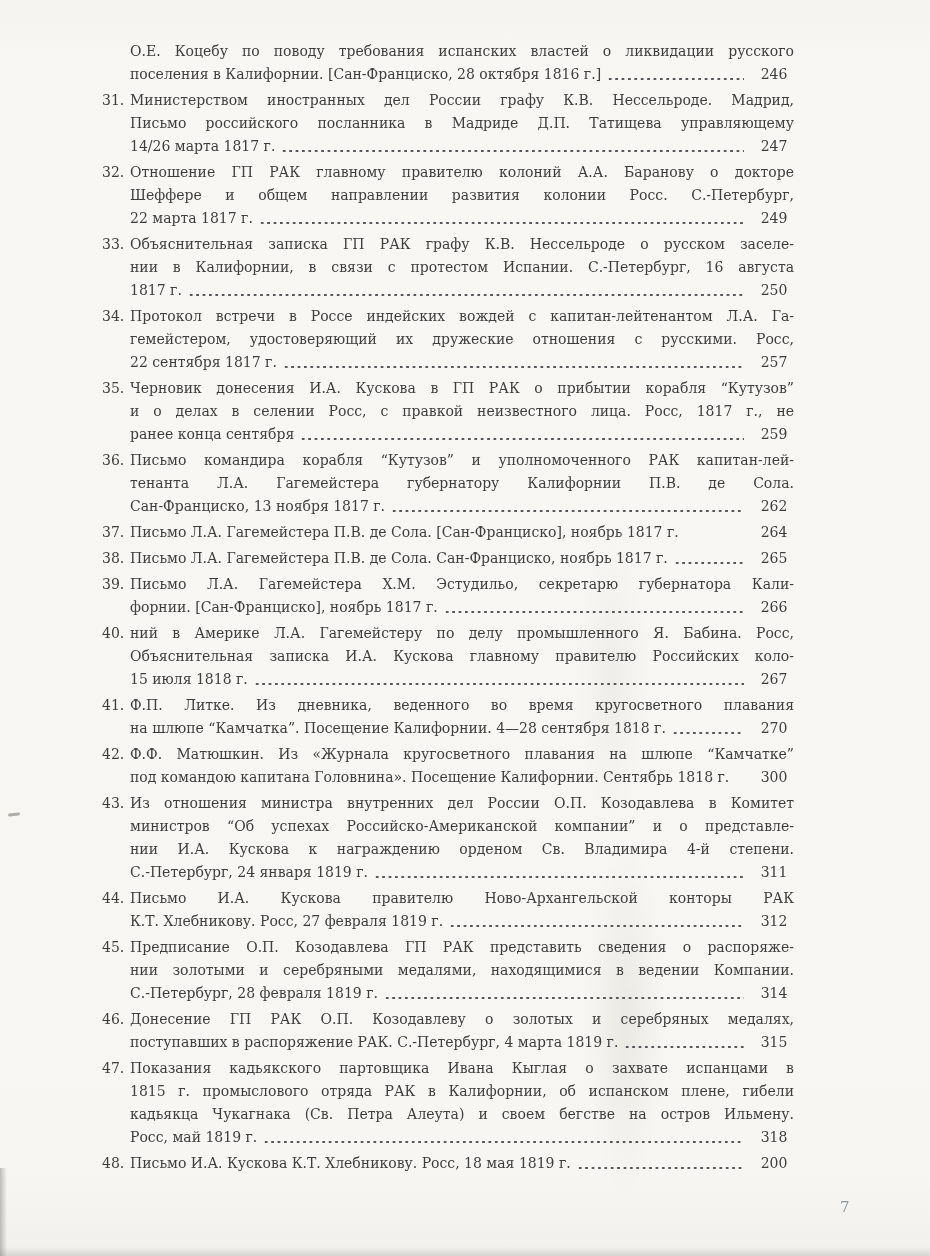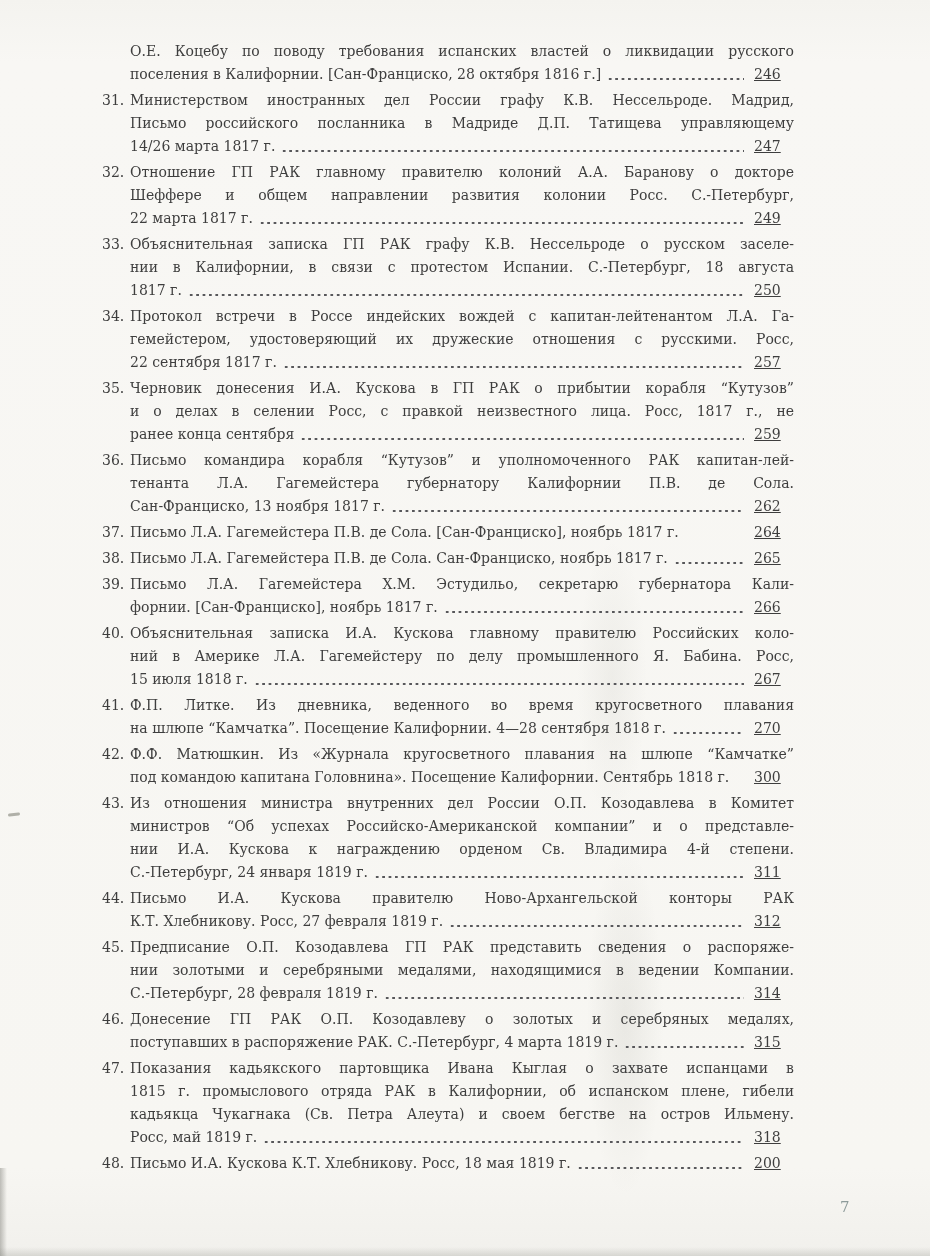--- a/index.html
+++ b/index.html
@@ -34,21 +34,21 @@
   .leader {
     flex: 1 1 auto;
     align-self: stretch;
     margin: 0 10px 0 6px;
     background-image: radial-gradient(circle, #57575a 1.05px, rgba(0,0,0,0) 1.5px);
     background-size: 6.4px 6.4px;
     background-repeat: repeat-x;
     background-position: left 0 bottom 4px;
   }
   .leader.none { background-image: none; }
-  .pg { flex: 0 0 40px; text-align: left; white-space: nowrap; text-decoration: underline; }
+  .pg { flex: 0 0 40px; text-align: center; white-space: nowrap; }
   .folio {
     position: absolute;
     left: 840px; top: 1198px;
     font-size: 15px;
     color: var(--folio, #8d9b9a);
   }
   .dash-artifact {
     position: absolute;
     left: 8px; top: 813px;
     width: 12px; height: 3px;
@@ -107,21 +107,21 @@
             <span class="txt">22 марта 1817 г.</span>
             <span class="leader"></span>
             <span class="pg">249</span>
           </div>
         </div>
       </div>
       <div class="entry">
         <span class="num">33.</span>
         <div class="ebody">
           <div class="line wrap">Объяснительная записка ГП РАК графу К.В. Нессельроде о русском заселе-</div>
-          <div class="line wrap">нии в Калифорнии, в связи с протестом Испании. С.-Петербург, 18 августа</div>
+          <div class="line wrap">нии в Калифорнии, в связи с протестом Испании. С.-Петербург, 16 августа</div>
           <div class="line final">
             <span class="txt">1817 г.</span>
             <span class="leader"></span>
             <span class="pg">250</span>
           </div>
         </div>
       </div>
       <div class="entry">
         <span class="num">34.</span>
         <div class="ebody">
@@ -185,22 +185,22 @@
           <div class="line final">
             <span class="txt">форнии. [Сан-Франциско], ноябрь 1817 г.</span>
             <span class="leader"></span>
             <span class="pg">266</span>
           </div>
         </div>
       </div>
       <div class="entry">
         <span class="num">40.</span>
         <div class="ebody">
+          <div class="line wrap">ний в Америке Л.А. Гагемейстеру по делу промышленного Я. Бабина. Росс,</div>
           <div class="line wrap">Объяснительная записка И.А. Кускова главному правителю Российских коло-</div>
-          <div class="line wrap">ний в Америке Л.А. Гагемейстеру по делу промышленного Я. Бабина. Росс,</div>
           <div class="line final">
             <span class="txt">15 июля 1818 г.</span>
             <span class="leader"></span>
             <span class="pg">267</span>
           </div>
         </div>
       </div>
       <div class="entry">
         <span class="num">41.</span>
         <div class="ebody">

